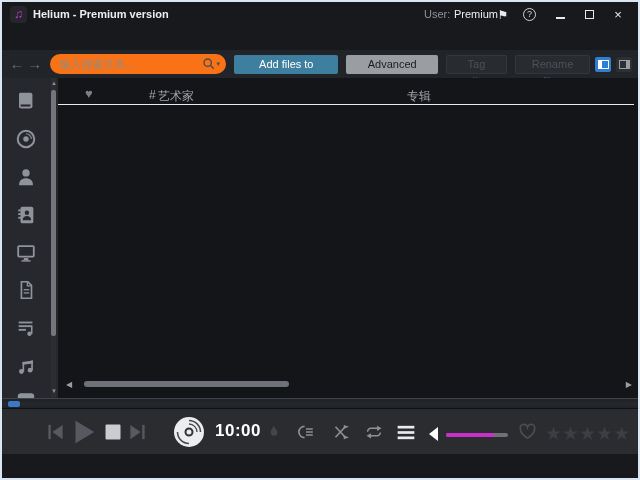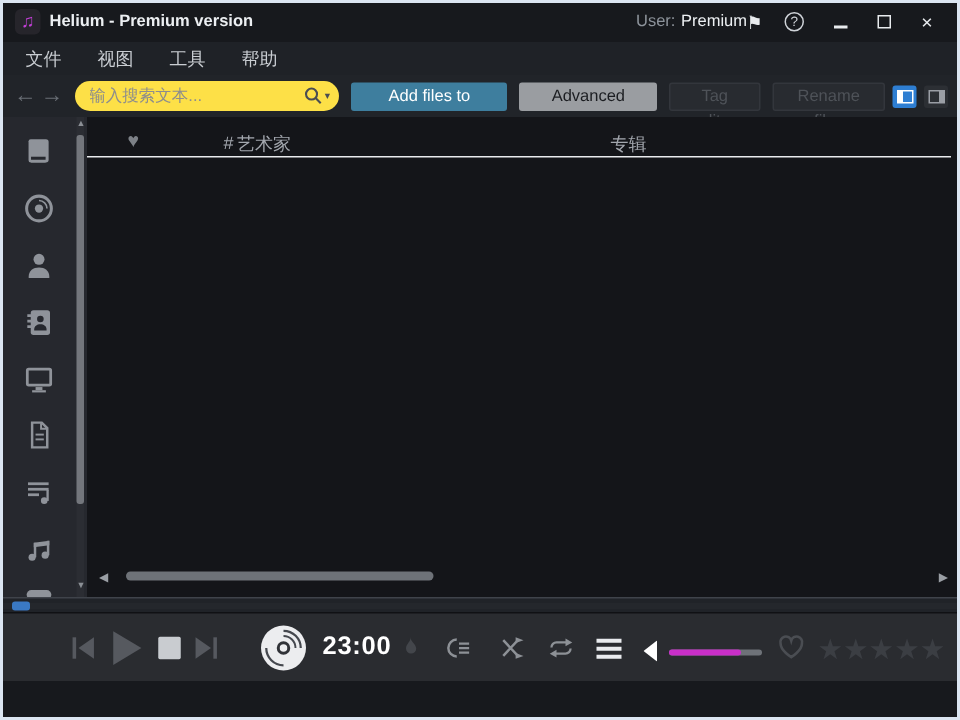--- a/index.html
+++ b/index.html
@@ -22,21 +22,21 @@
   .closebtn { left:607px; font-size:13px; }
 
   
   .menubar { position:absolute; top:26px; left:0; width:636px; height:22px; background:#1f2227; display:flex; align-items:center; padding-left:10px; gap:14px; }
   .menu-item { font-size:12px; color:#c9cdd2; padding:2px 5px; }
 
   
   .toolbar { position:absolute; top:48px; left:0; width:636px; height:28px; background:#212429; display:flex; align-items:center; }
   .nav-arrow { color:#6a6f76; font-size:15px; line-height:20px; width:20px; text-align:center; }
   .nav-back { margin-left:6px; }
-  .searchbox { margin-left:6px; width:178px; height:20px; background:#fde047; border-radius:10px; display:flex; align-items:center; padding:0 6px 0 10px; }
+  .searchbox { margin-left:6px; width:178px; height:20px; background:#f97316; border-radius:10px; display:flex; align-items:center; padding:0 6px 0 10px; }
   .searchbox input { flex:1; border:none; outline:none; background:transparent; font-size:11px; color:#333; font-family:"Liberation Sans","DejaVu Sans",sans-serif; min-width:0; }
   .searchbox input::placeholder { color:#8d8d8d; }
   .search-caret { color:#4a4d52; font-size:7px; margin-left:1px; }
   .tbtn { height:19px; font-size:11px; padding:0 8px; border-radius:2px; border:none; line-height:19px; margin-left:8px; font-family:"Liberation Sans","DejaVu Sans",sans-serif; }
   .tbtn-primary { background:#3e7e9e; color:#ffffff; }
   .tbtn-secondary { background:#9a9da1; color:#1b1d21; }
   .tbtn-disabled { background:#282b30; color:#4e5258; border:1px solid #33363c; line-height:17px; }
   .toolbar-spacer { flex:1; }
   .ptoggle { width:18px; height:15px; border-radius:2px; display:flex; align-items:center; justify-content:center; margin-left:5px; }
   .ptoggle-active { background:#2e7ed2; }
@@ -96,26 +96,20 @@
     <div class="tb-ico help">?</div>
     <div class="tb-ico minbtn">
         <i></i>
       </div>
     <div class="tb-ico maxbtn">
         <i></i>
       </div>
     <div class="tb-ico closebtn">×</div>
   </div>
 
-  <div class="menubar">
-    <div class="menu-item">文件</div>
-    <div class="menu-item">视图</div>
-    <div class="menu-item">工具</div>
-    <div class="menu-item">帮助</div>
-  </div>
 
   <div class="toolbar">
     <div class="nav-arrow nav-back">←</div>
     <div class="nav-arrow">→</div>
     <div class="searchbox">
       <input type="text" placeholder="输入搜索文本..." style="">
       <svg width="14" height="14" viewBox="0 0 16 16">
         <circle cx="6.5" cy="6.5" r="4.2" fill="none" stroke="#4a4d52" stroke-width="1.6"></circle>
         <line x1="9.8" y1="9.8" x2="13.5" y2="13.5" stroke="#4a4d52" stroke-width="1.6"></line>
       </svg>
@@ -256,21 +250,21 @@
     </div>
     <div class="pb" style="left:170px; top:6px;">
       <svg width="34" height="34" viewBox="0 0 34 34">
         <circle cx="17" cy="17" r="15" fill="#ecedef"></circle>
         <circle cx="17" cy="17" r="3.5" fill="none" stroke="#303237" stroke-width="2"></circle>
         <path d="M17 5.5a11.5 11.5 0 0 1 11.5 11.5" fill="none" stroke="#45484e" stroke-width="1.5"></path>
         <path d="M17 9a8 8 0 0 1 8 8" fill="none" stroke="#45484e" stroke-width="1.3"></path>
         <path d="M17 28.5a11.5 11.5 0 0 1-11.5-11.5" fill="none" stroke="#45484e" stroke-width="1.5"></path>
       </svg>
     </div>
-    <div class="time">23:00</div>
+    <div class="time">10:00</div>
     <div class="pb" style="left:263px; top:13px;">
       <svg width="17" height="19" viewBox="0 0 24 24">
         <path d="M12 2c1.2 4.5-4 6.5-4 11a4.8 4.8 0 0 0 9.6.3C17.6 8.8 13 8 12 2z" fill="#43464b"></path>
       </svg>
     </div>
     <div class="pb" style="left:294px; top:14px;">
       <svg width="20" height="18" viewBox="0 0 24 24">
         <path d="M10 4.5a7.5 7.5 0 1 0 0 15" fill="none" stroke="#8d9196" stroke-width="2.2"></path>
         <line x1="12" y1="8" x2="21" y2="8" stroke="#8d9196" stroke-width="2"></line>
         <line x1="12" y1="12" x2="21" y2="12" stroke="#8d9196" stroke-width="2"></line>

